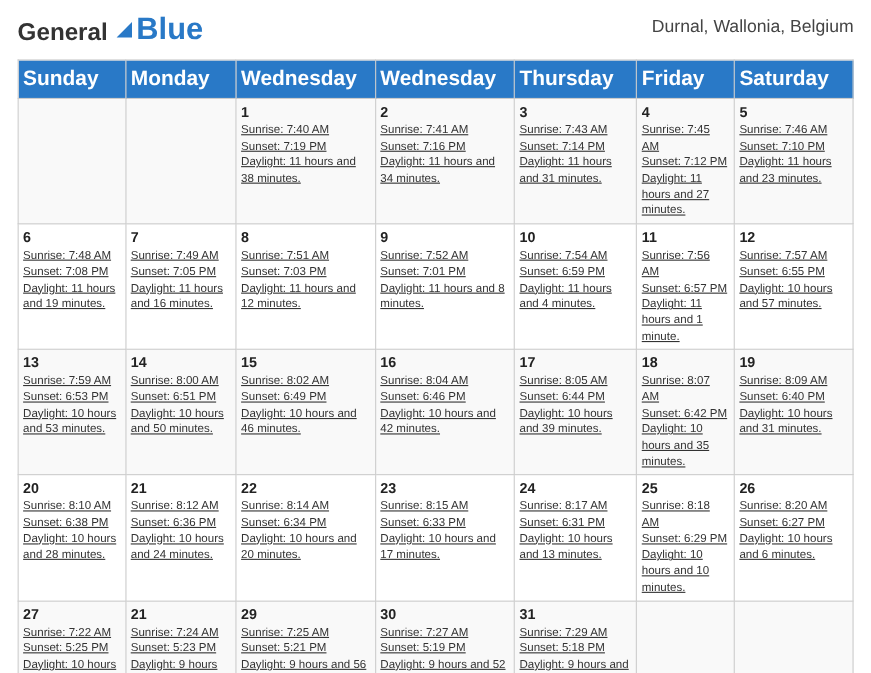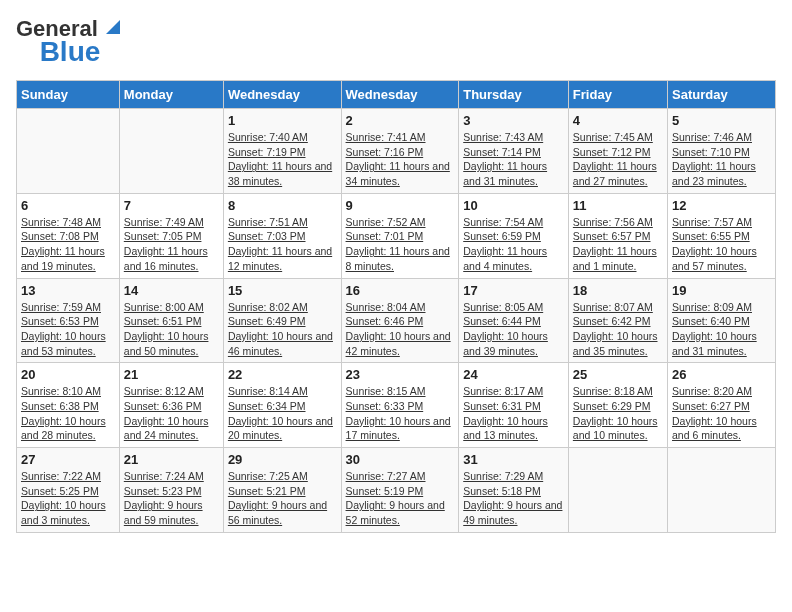--- a/index.html
+++ b/index.html
@@ -11,22 +11,21 @@
       padding: 16px;
     }
     .header-area {
       display: flex;
       justify-content: space-between;
       align-items: flex-start;
       margin-bottom: 12px;
     }
     .logo {
       display: flex;
-      flex-direction: column;
-      align-items: center;
+      align-items: flex-start;
     }
     .title-area {
       text-align: right;
     }
     .title-area h1 {
       font-size: 36px;
       font-weight: normal;
       color: #222;
     }
     .title-area h2 {
@@ -37,21 +36,21 @@
     table {
       width: 100%;
       border-collapse: collapse;
       font-size: 11px;
     }
     thead tr th {
       background-color: #2979c7;
       color: #fff;
       padding: 6px 4px;
       text-align: left;
-      font-size: 13px;
+      font-size: 19px;
       font-weight: bold;
       border: 1px solid #ccc;
     }
     tbody tr td {
       border: 1px solid #ccc;
       padding: 4px 4px;
       vertical-align: top;
       min-height: 70px;
       color: #333;
       background: #fff;
@@ -86,20 +85,21 @@
   <div class="logo">
     <div style="display:flex;align-items:center;gap:0;">
       <span style="font-size:22px;font-weight:bold;color:#333;">General</span>
       <svg width="22" height="22" viewBox="0 0 22 22" style="margin-left:2px;margin-top:-4px;">
         <polygon points="6,18 20,4 20,18" fill="#2979c7"></polygon>
       </svg>
     </div>
     <span style="font-size:28px;font-weight:bold;color:#2979c7;margin-top:-6px;margin-left:2px;">Blue</span>
   </div>
   <div class="title-area">
+    <h2>Durnal, Wallonia, Belgium</h2>
   </div>
 </div>
 
 <table>
   <thead>
     <tr id="header-row">
     <th>Sunday</th>
         <th>Monday</th>
         <th>Wednesday</th>
         <th>Wednesday</th>

